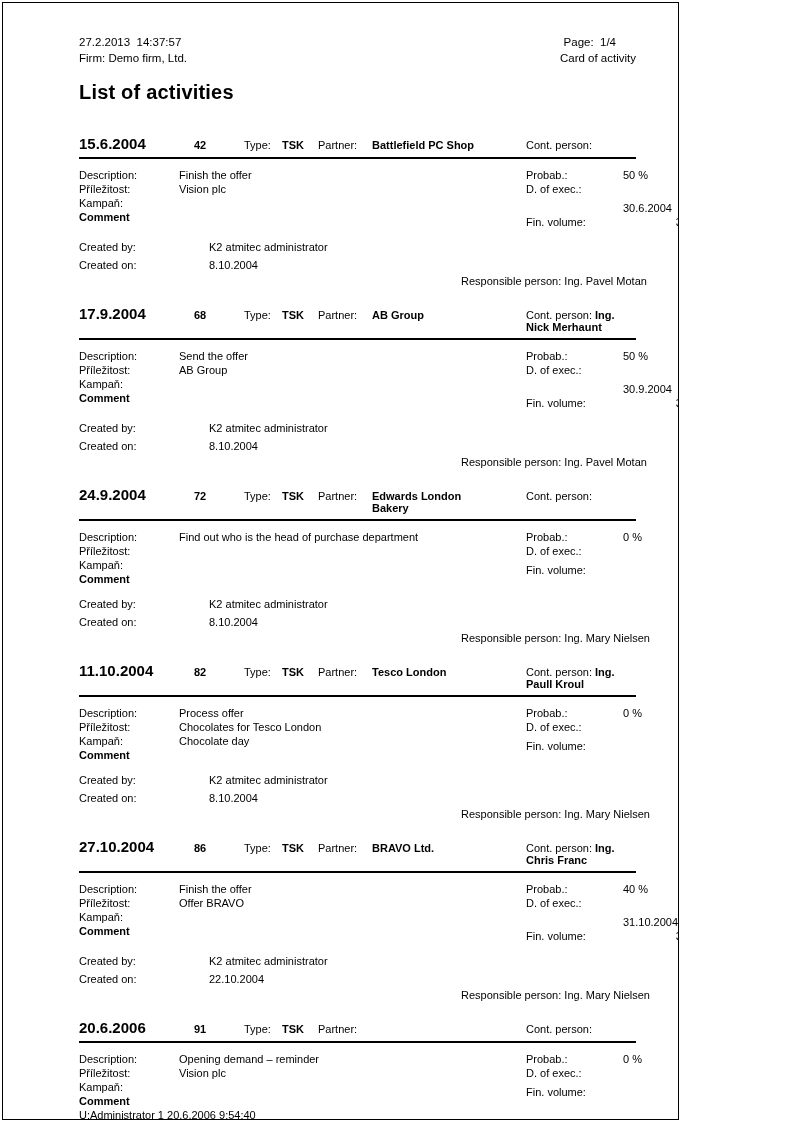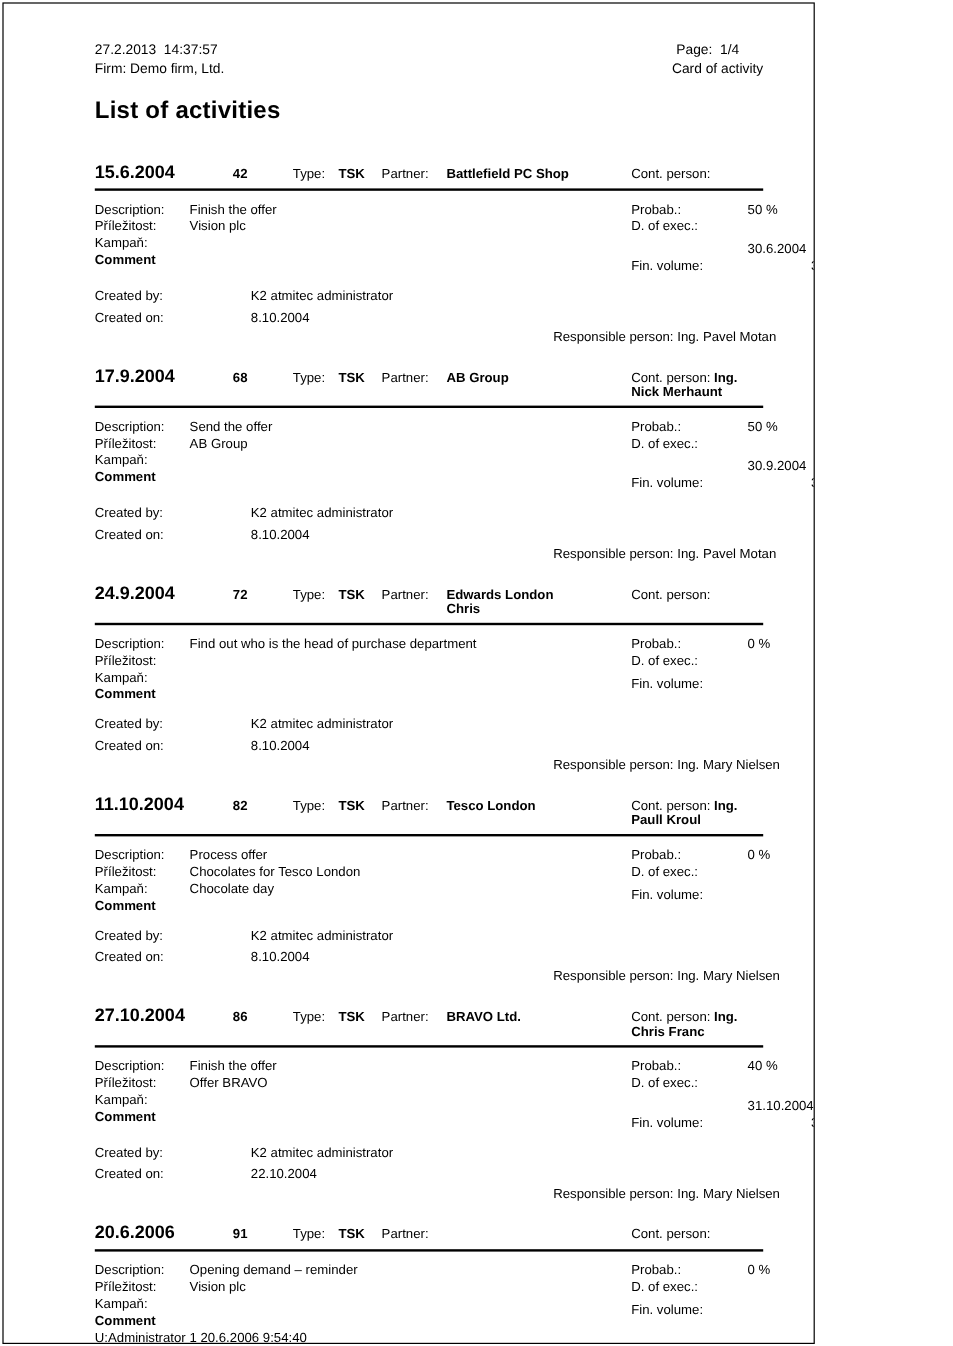--- a/index.html
+++ b/index.html
@@ -37,21 +37,21 @@
   .a-num  { width: 50px; font-weight: bold; flex: none; }
   .lbl-type { width: 38px; flex: none; }
   .a-type { width: 36px; font-weight: bold; flex: none; }
   .lbl-partner { width: 54px; flex: none; }
   .a-partner { width: 112px; margin-right: 42px; font-weight: bold; flex: none; }
   .a-cont { flex: 1; }
   .a-cont-val { font-weight: bold; margin-left: 3px; }
   
   .activity-body { display: flex; margin-top: 9px; font-size: 11px; line-height: 14px; }
   .body-left { width: 447px; flex: none; }
-  .row-left { display: flex; }
+  .row-left { display: flex; gap: 21px; }
   .bl-label { width: 79px; flex: none; }
   .bl-value { flex: 1; }
   .comment-label { font-weight: bold; }
   .comment-text { font-weight: normal; }
   .body-right { width: 225px; flex: none; display: grid; grid-template-columns: 97px 128px; align-content: start; }
   .br-val-pct { text-align: left; padding-right: 13px; }
   .br-val-date { text-align: left; margin-top: 19px; }
   .br-val-gbp { text-align: right; }
   
   .activity-meta { margin-top: 9px; font-size: 11px; }
@@ -179,21 +179,21 @@
     </div>
   </section>
 
   <section class="activity">
     <div class="activity-header">
       <span class="a-date">24.9.2004</span>
       <span class="a-num">72</span>
       <span class="lbl-type">Type:</span>
       <span class="a-type">TSK</span>
       <span class="lbl-partner">Partner:</span>
-      <span class="a-partner">Edwards London Chris</span>
+      <span class="a-partner">Edwards London Bakery</span>
       <span class="a-cont"><span>Cont. person:</span><span class="a-cont-val"></span></span>
     </div>
 
     <div class="activity-body">
       <div class="body-left">
         <div class="row-left">
           <span class="bl-label">Description:</span>
           <span class="bl-value">Find out who is the head of purchase department</span>
         </div>
         <div class="row-left">

